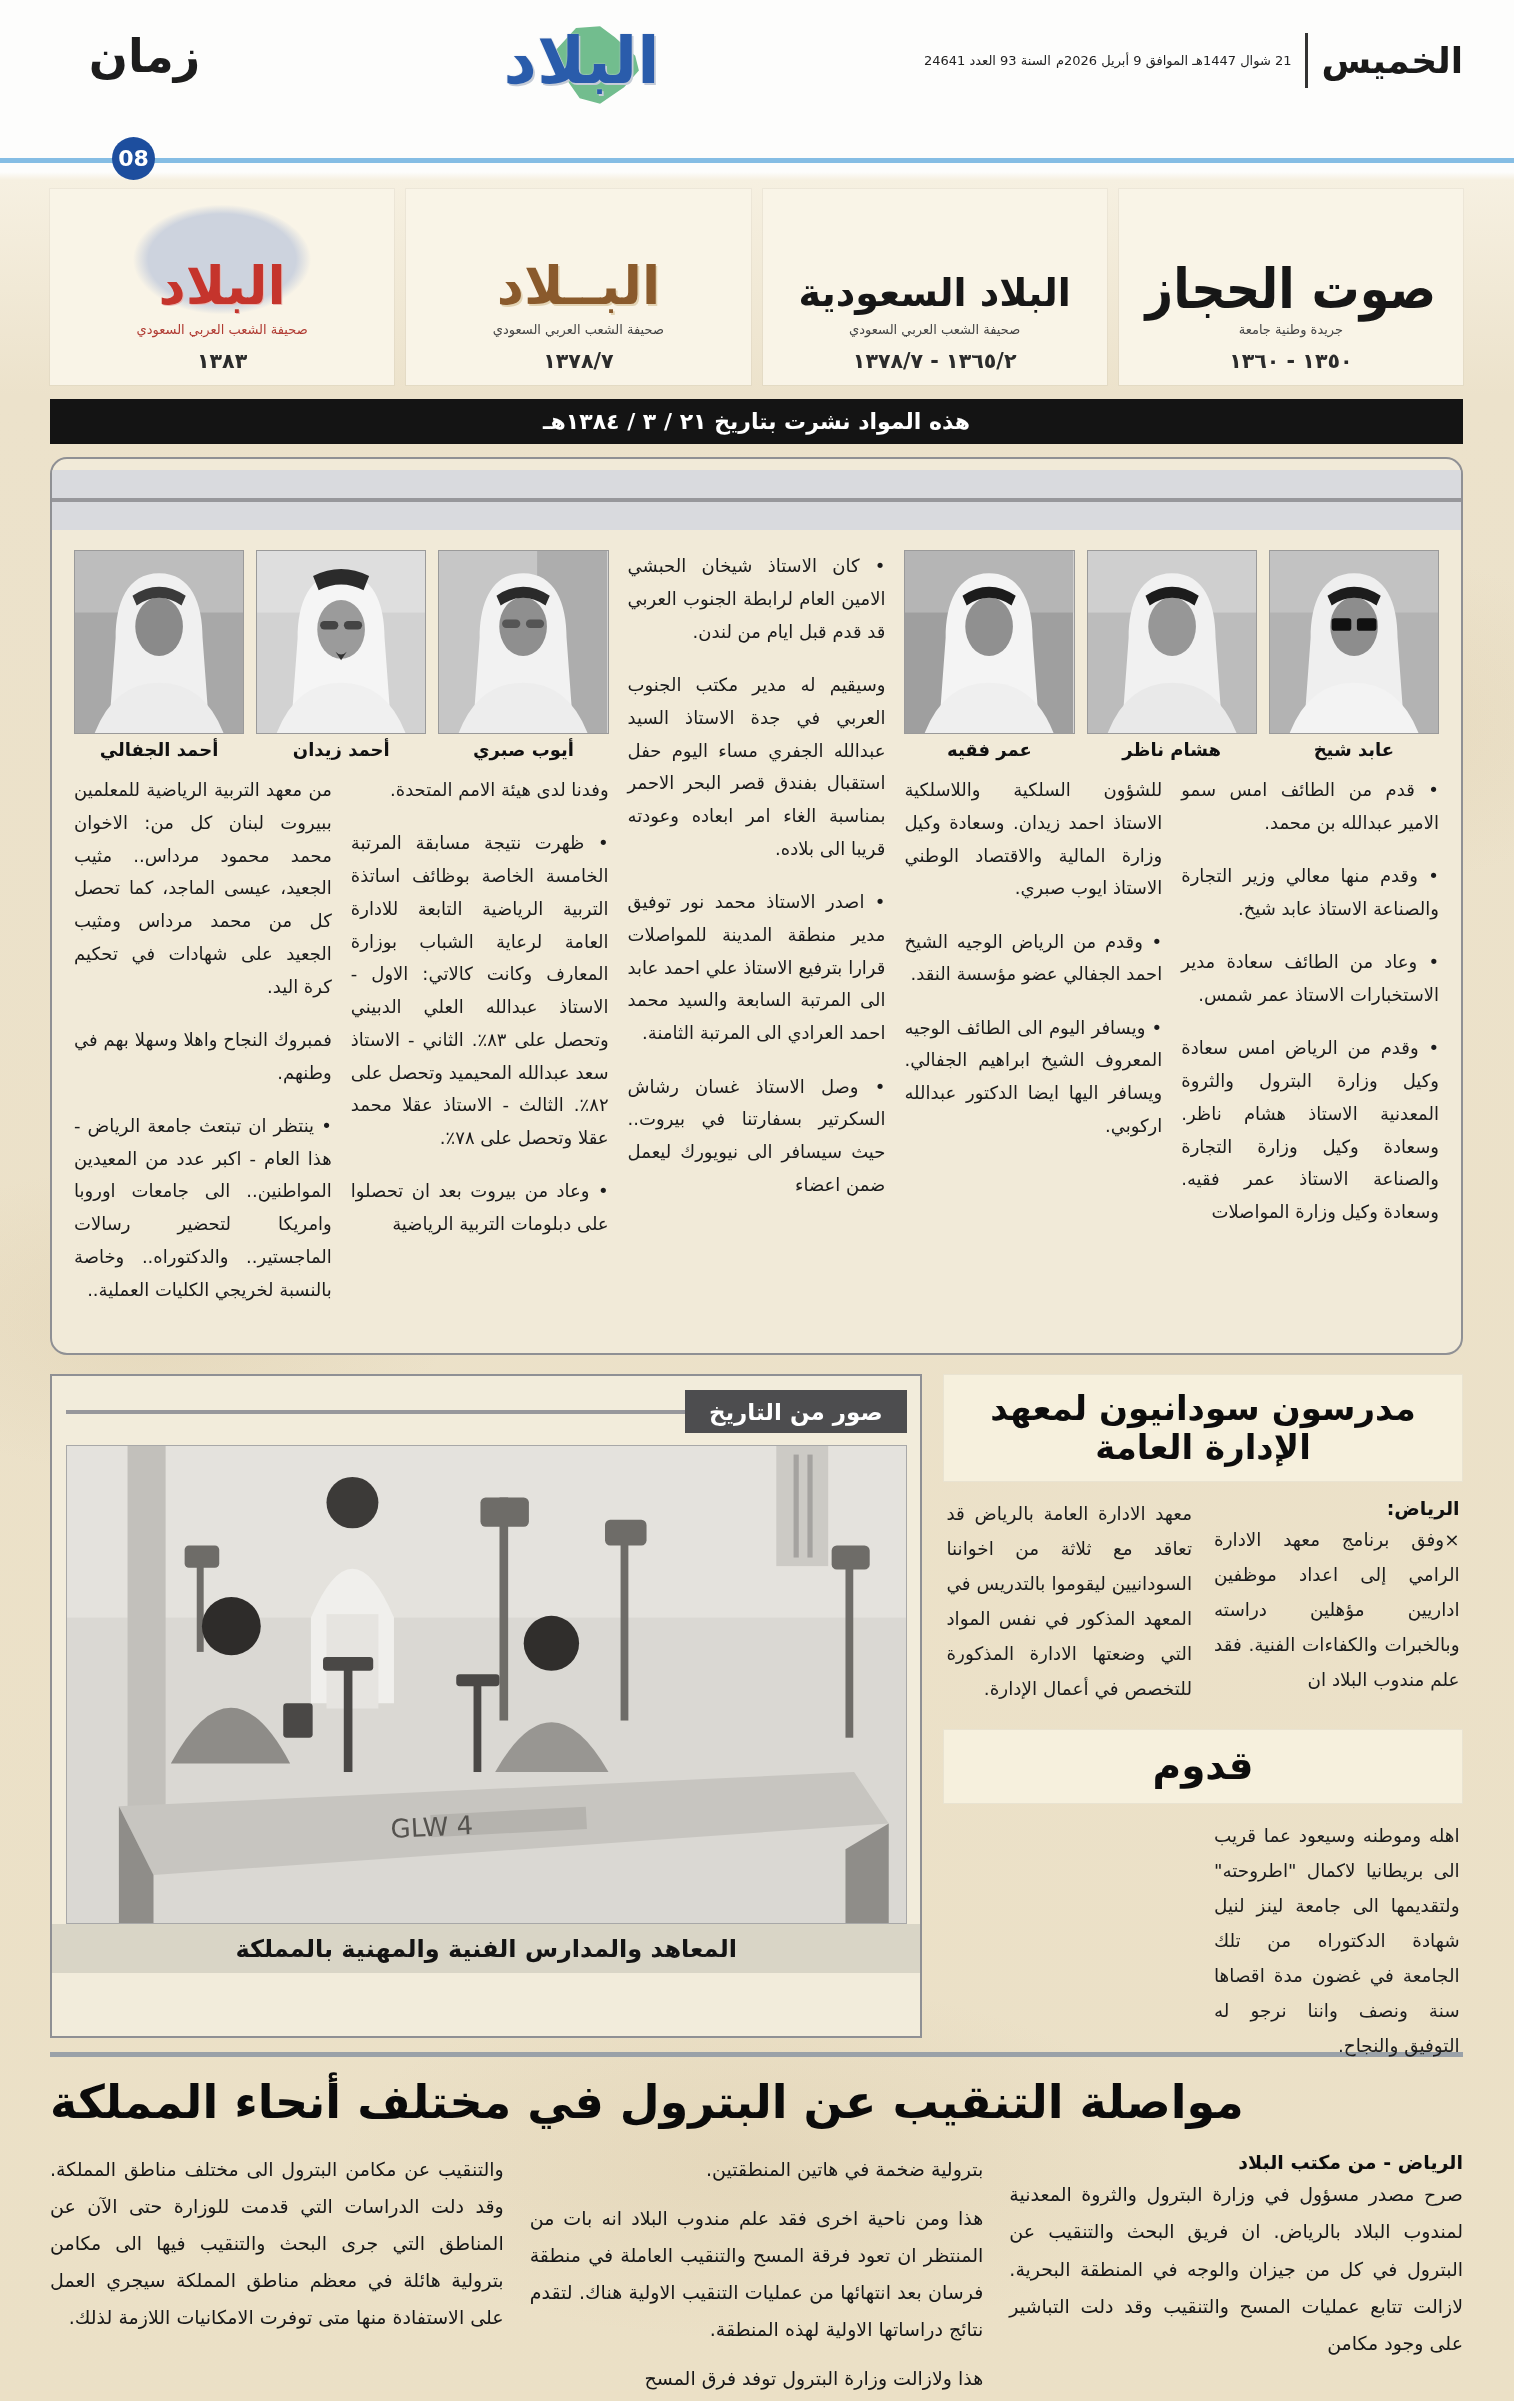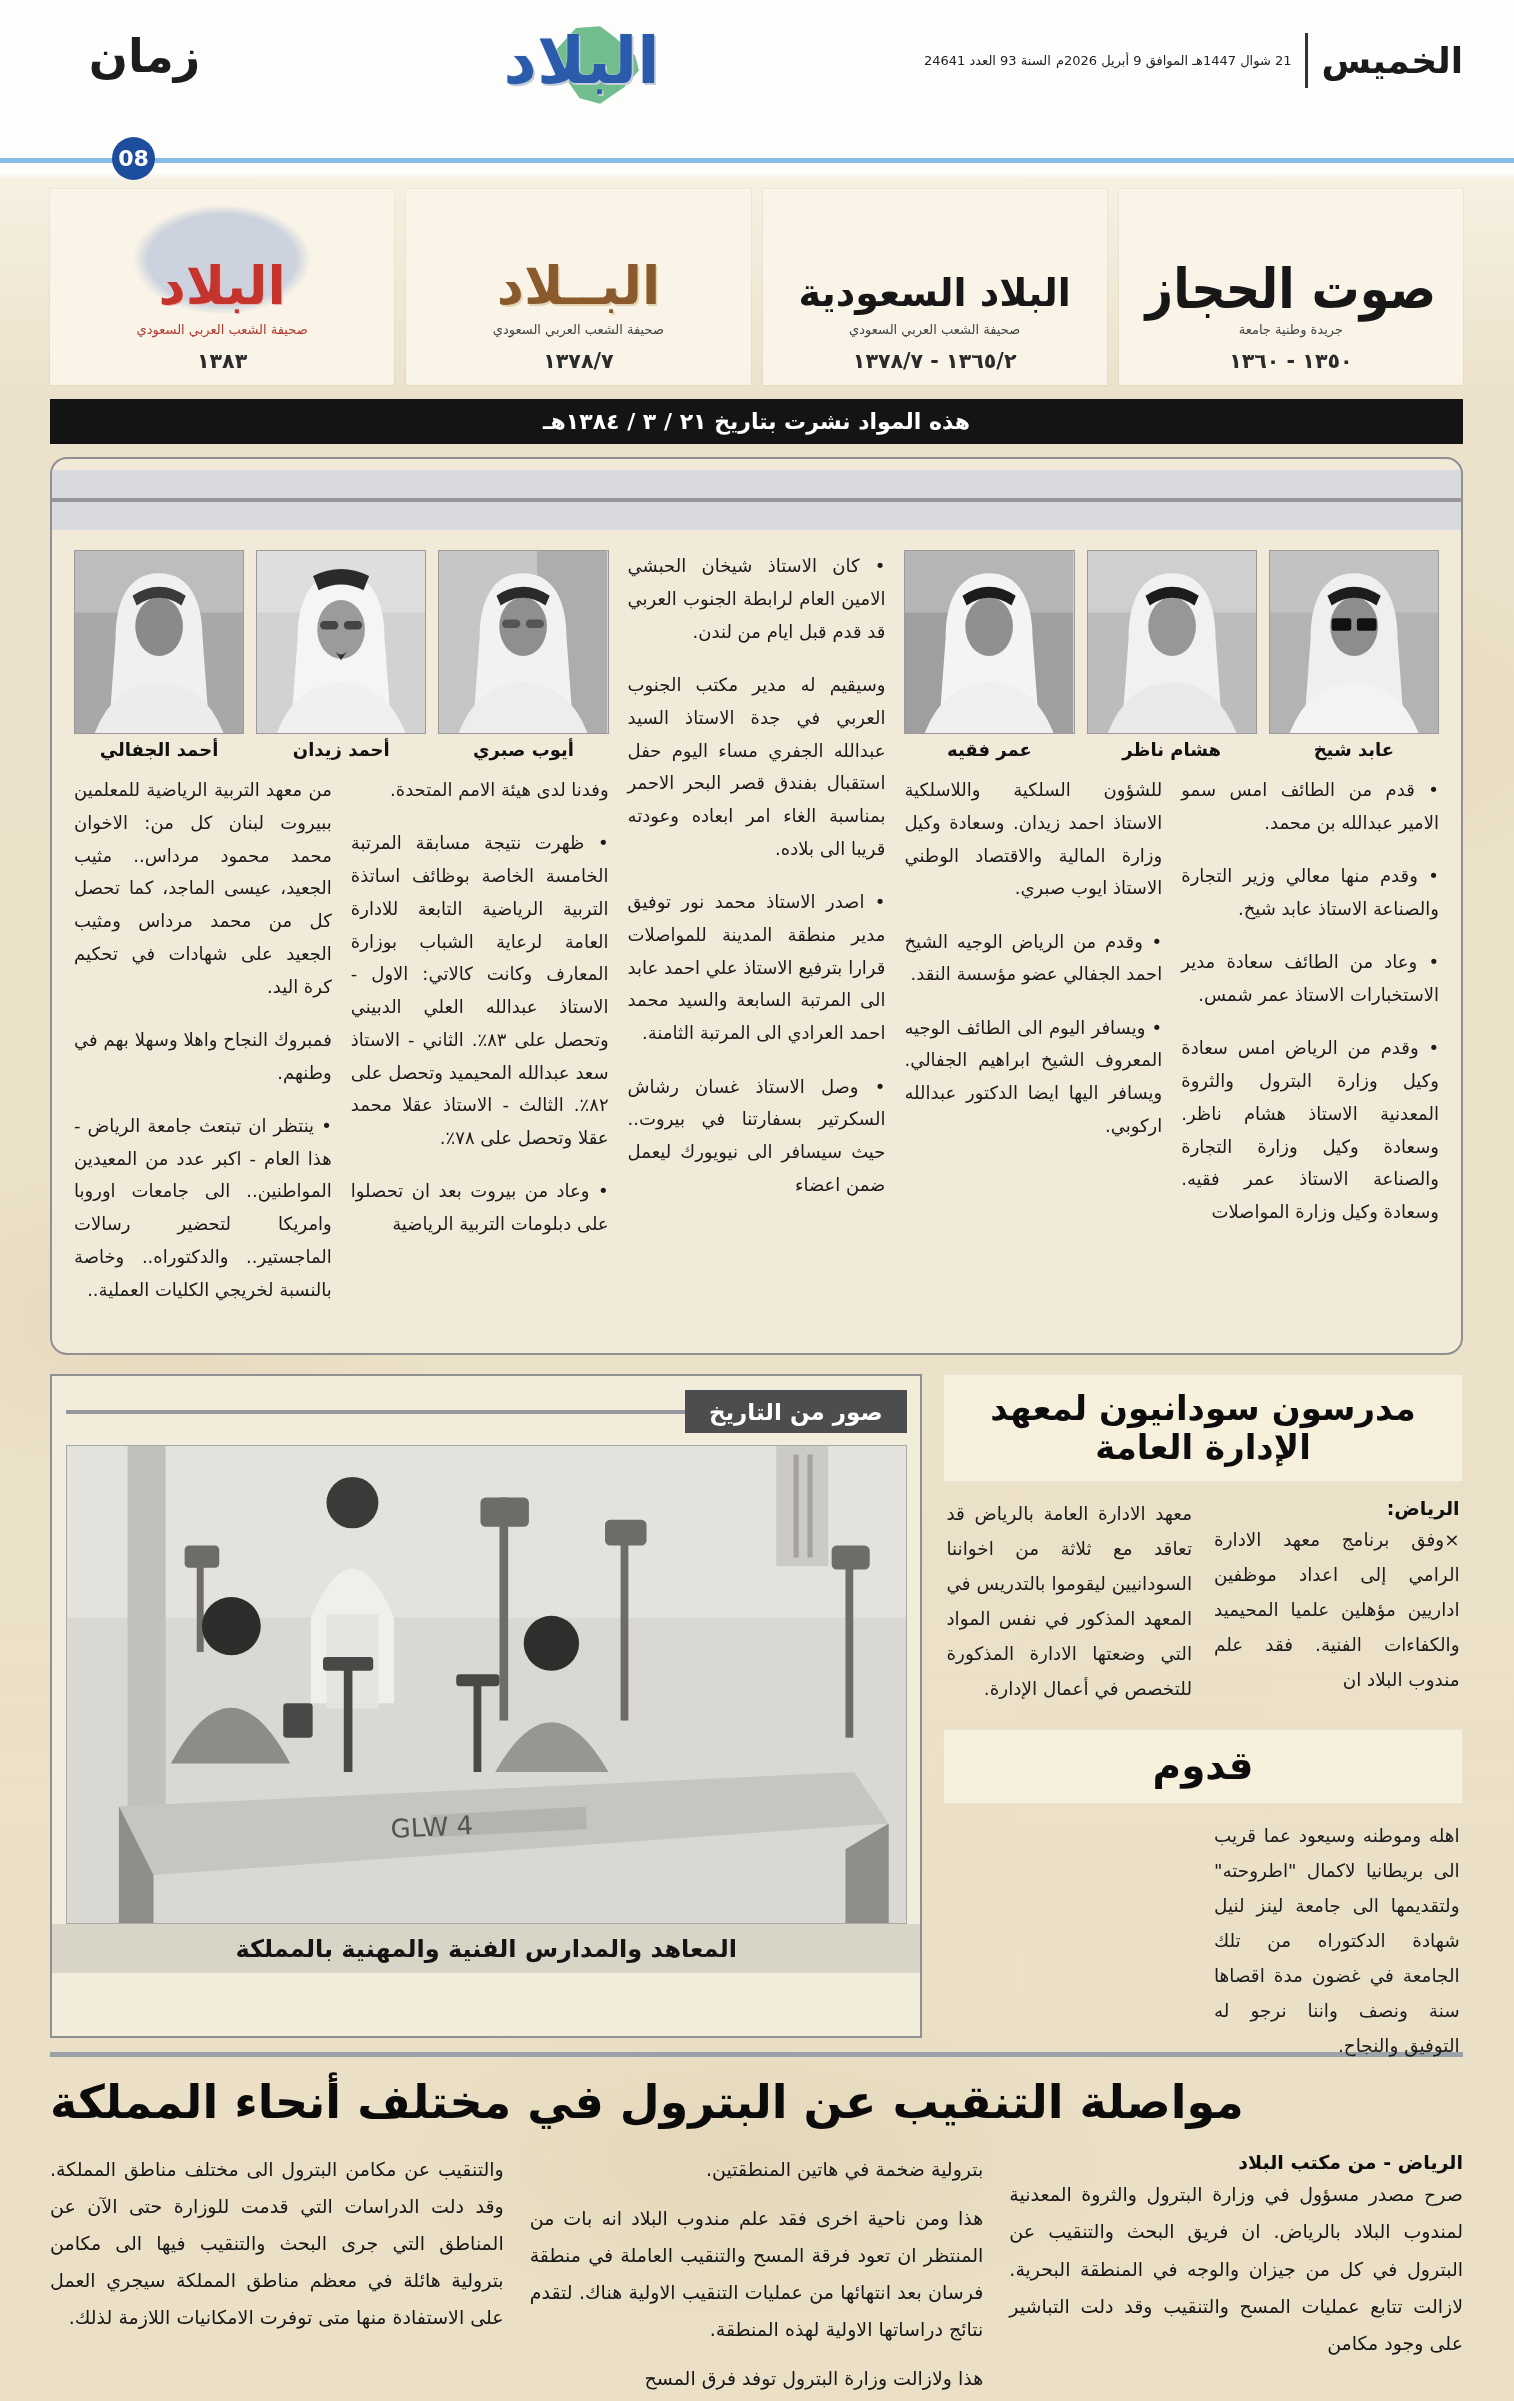--- a/index.html
+++ b/index.html
@@ -268,21 +268,21 @@
     </div>
   </div>
 
   <div class="middle">
 
     <div class="articles">
       <div class="a-title">مدرسون سودانيون لمعهد الإدارة العامة</div>
       <div class="a-body">
         <div>
           <span class="dateline">الرياض:</span>
-          <p>×وفق برنامج معهد الادارة الرامي إلى اعداد موظفين اداريين مؤهلين علميا المحيميد والكفاءات الفنية. فقد علم مندوب البلاد ان</p>
+          <p>×وفق برنامج معهد الادارة الرامي إلى اعداد موظفين اداريين مؤهلين دراسته وبالخبرات والكفاءات الفنية. فقد علم مندوب البلاد ان</p>
         </div>
         <div>
           <p>معهد الادارة العامة بالرياض قد تعاقد مع ثلاثة من اخواننا السودانيين ليقوموا بالتدريس في المعهد المذكور في نفس المواد التي وضعتها الادارة المذكورة للتخصص في أعمال الإدارة.</p>
         </div>
       </div>
       <div class="a-title a2-title">قدوم</div>
       <div class="a-body">
         <div>
             <p>اهله وموطنه وسيعود عما قريب الى بريطانيا لاكمال "اطروحته" ولتقديمها الى جامعة لينز لنيل شهادة الدكتوراه من تلك الجامعة في غضون مدة اقصاها سنة ونصف واننا نرجو له التوفيق والنجاح.</p>
           </div>

